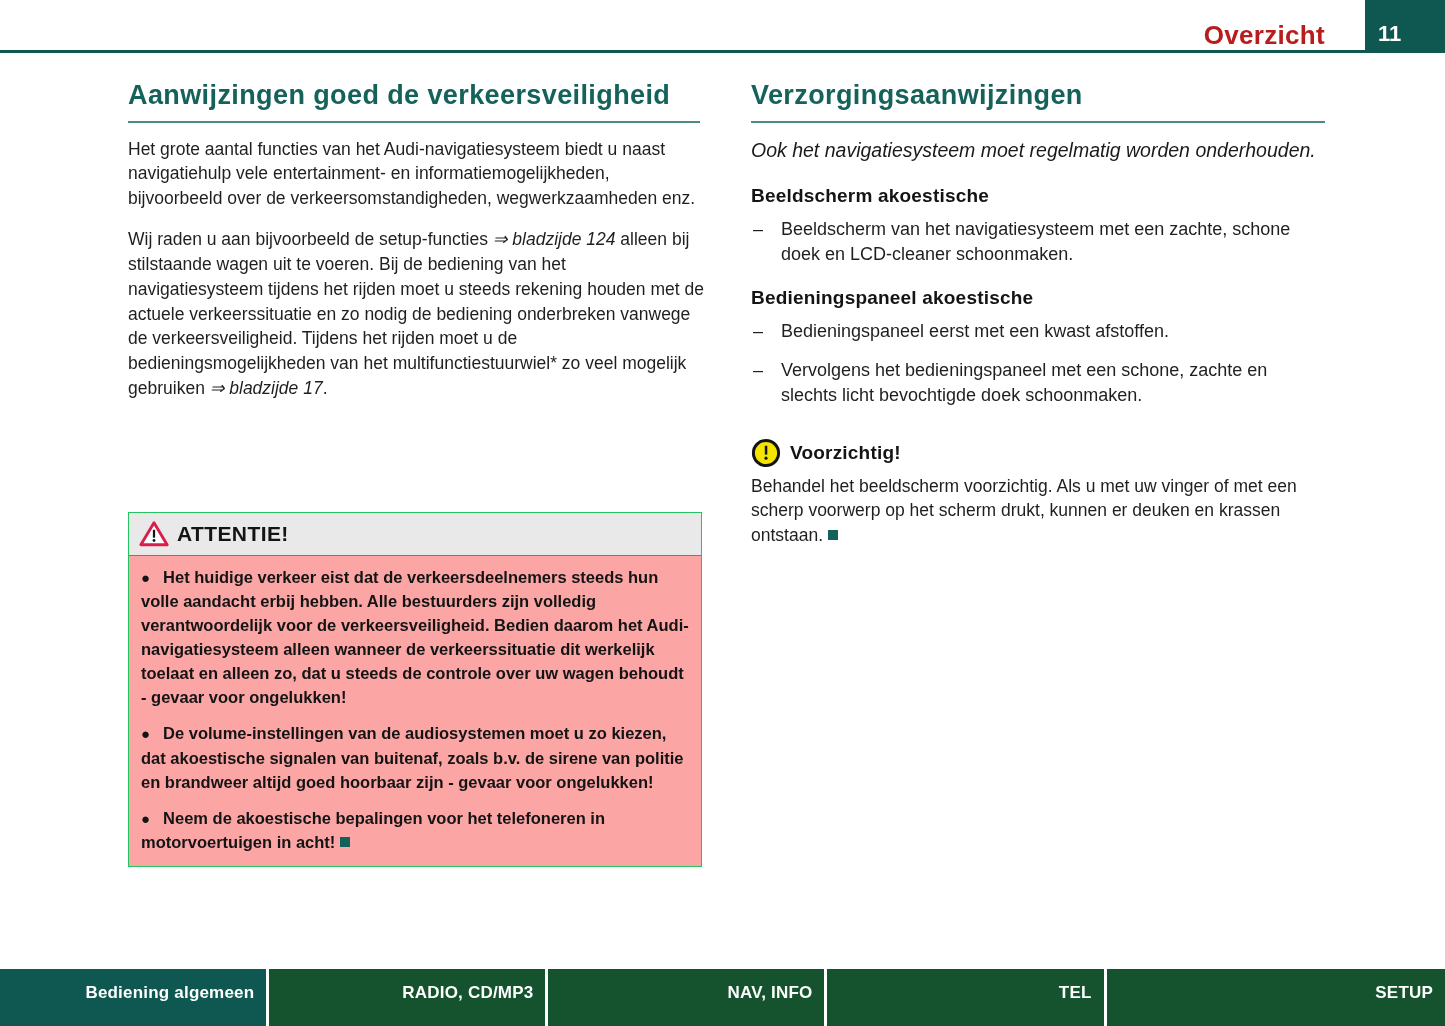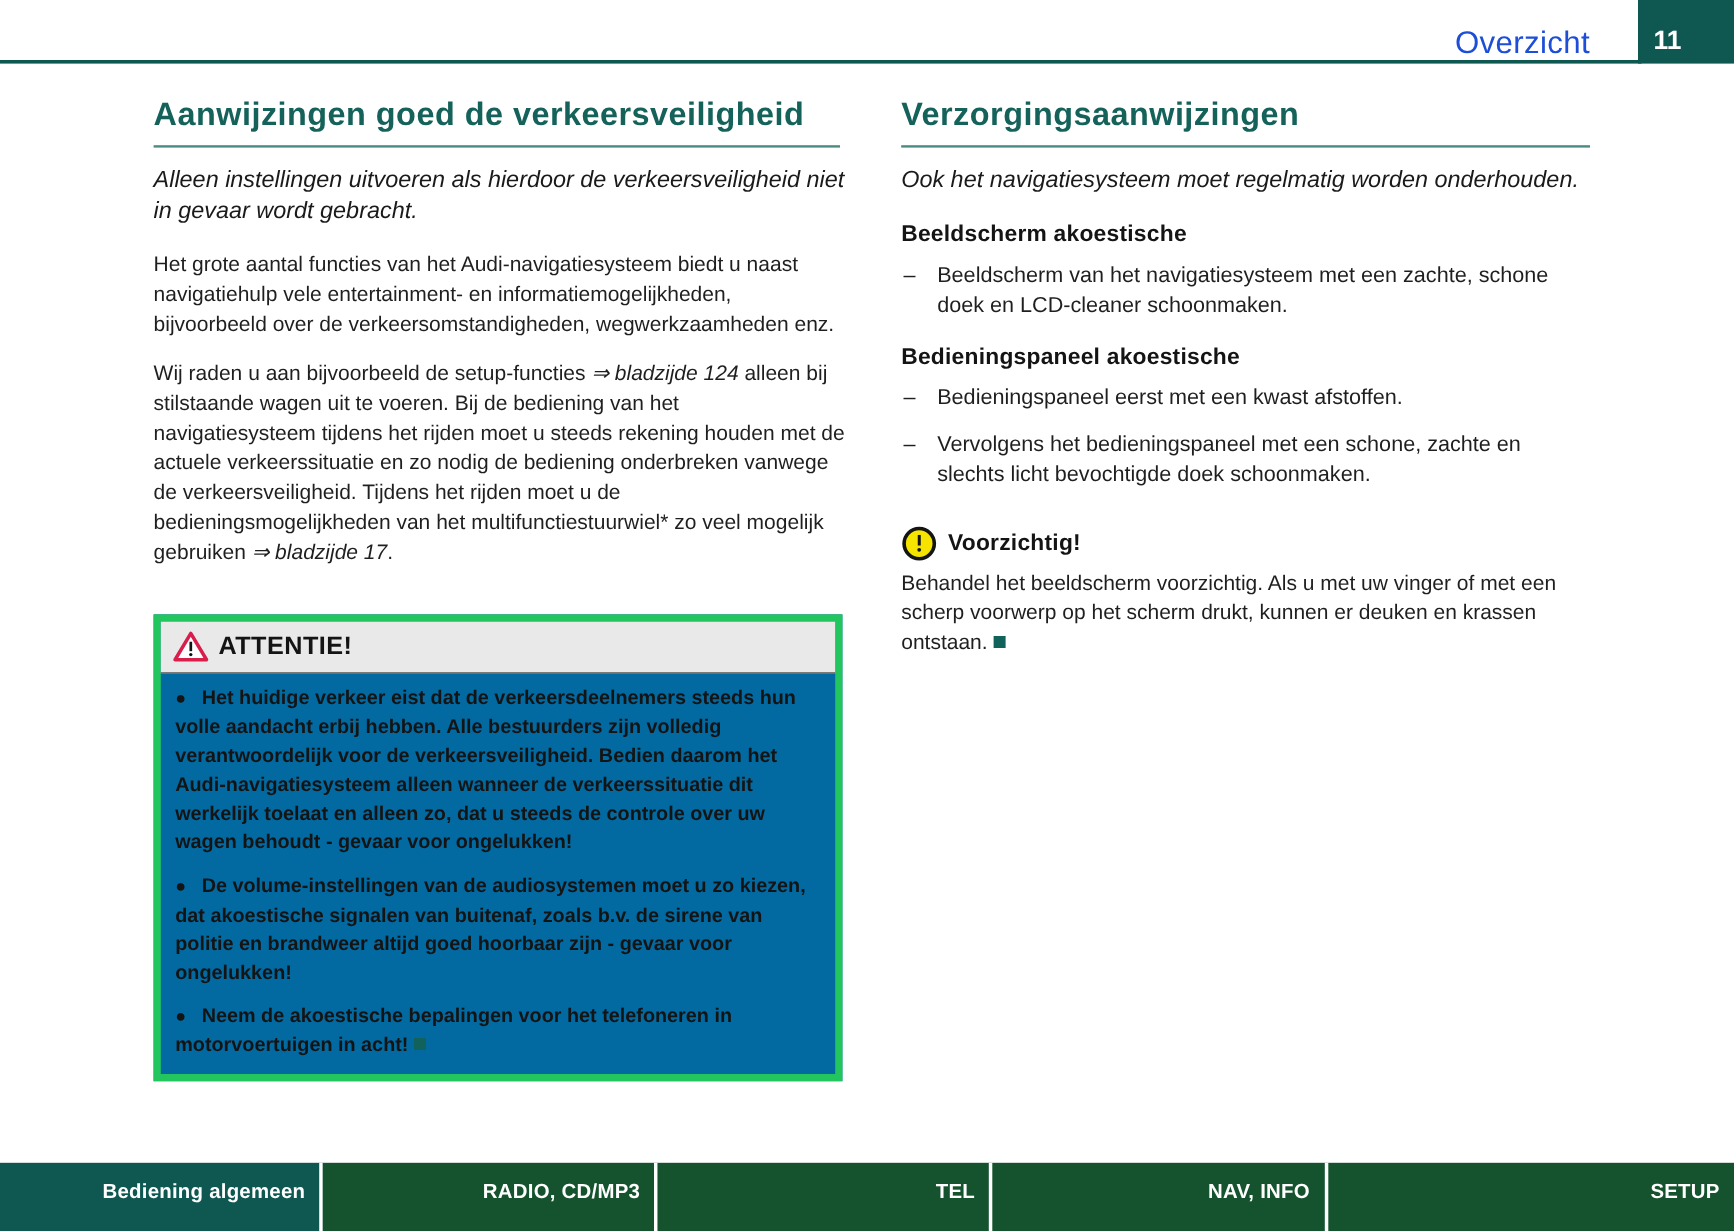--- a/index.html
+++ b/index.html
@@ -30,22 +30,22 @@
     top: 50px;
     width: 1368px;
     height: 3px;
     background: #0f5852;
   }
   .header-title {
     position: absolute;
     right: 120px;
     top: 20px;
     font-size: 26px;
-    font-weight: normal;
-    color: #1d4ed8;
+    font-weight: bold;
+    color: #b91c1c;
     letter-spacing: 0.3px;
     white-space: nowrap;
   }
   .header-pagebox {
     position: absolute;
     left: 1365px;
     top: 0;
     width: 80px;
     height: 53px;
     background: #0f5852;
@@ -132,23 +132,23 @@
     top: 0;
     color: #1f1f1f;
   }
 
   
   .attn-box {
     position: absolute;
     left: 128px;
     top: 512px;
     width: 574px;
-    border: 6px solid #22c55e;
+    border: 1px solid #22c55e;
     box-sizing: border-box;
-    background: #0369a1;
+    background: #fca5a5;
   }
   .attn-head {
     background: #e9e9e9;
     border-bottom: 1px solid #7a7a7a;
     height: 42px;
     display: flex;
     align-items: center;
     padding-left: 10px;
   }
   .attn-head .tri-icon {
@@ -251,21 +251,20 @@
   <div class="header-title">Overzicht</div>
   <div class="header-pagebox"></div>
   <div class="header-pagenum">11</div>
 </div>
 
 <div class="col col-left">
 
   <h2 class="section-title">Aanwijzingen goed de verkeersveiligheid</h2>
   <div class="title-rule left-rule"></div>
 
-  <p class="lead">Alleen instellingen uitvoeren als hierdoor de verkeersveiligheid niet in gevaar wordt gebracht.</p>
 
   <p class="body">Het grote aantal functies van het Audi-navigatiesysteem biedt u naast navigatiehulp vele entertainment- en informatiemogelijkheden, bijvoorbeeld over de verkeersomstandigheden, wegwerkzaamheden enz.</p>
 
   <p class="body"><span>Wij raden u aan bijvoorbeeld de setup-functies </span><span class="ref">⇒ bladzijde 124</span><span> alleen bij stilstaande wagen uit te voeren. Bij de bediening van het navigatiesysteem tijdens het rijden moet u steeds rekening houden met de actuele verkeerssituatie en zo nodig de bediening onderbreken vanwege de verkeersveiligheid. Tijdens het rijden moet u de bedieningsmogelijkheden van het multifunctiestuurwiel* zo veel mogelijk gebruiken </span><span class="ref">⇒ bladzijde 17</span><span>.</span></p>
 
 </div>
 
 <div class="attn-box">
   <div class="attn-head">
     <span class="tri-icon">
@@ -317,21 +316,21 @@
 </div>
 
 <div class="footer">
   <div class="footer-tab active" style="width:276px">
       <span>Bediening algemeen</span>
     </div>
   <div class="footer-tab" style="width:286px">
       <span>RADIO, CD/MP3</span>
     </div>
   <div class="footer-tab" style="width:286px">
+      <span>NAV, INFO</span>
+    </div>
+  <div class="footer-tab" style="width:286px">
       <span>TEL</span>
-    </div>
-  <div class="footer-tab" style="width:286px">
-      <span>NAV, INFO</span>
     </div>
   <div class="footer-tab" style="width:347px">
       <span>SETUP</span>
     </div>
 </div>
 
 </body></html>

